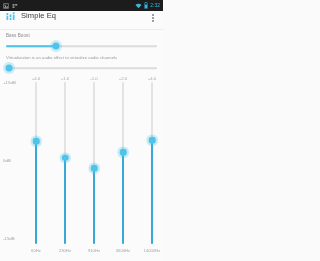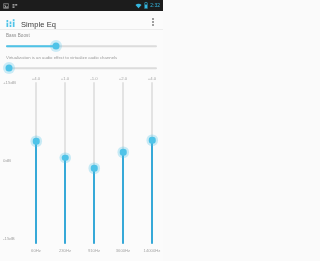--- a/index.html
+++ b/index.html
@@ -21,21 +21,21 @@
   .sb-right{margin-left:auto;display:flex;align-items:center;gap:2px;}
   .sb-ico{display:block;}
   .sb-clock{
     color:#35b7e0;font-size:5px;line-height:5px;letter-spacing:0px;
     font-family:"Liberation Sans",sans-serif;
   }
 
   
   .appbar{
     position:absolute;left:0;top:11px;width:163px;height:19px;
-    background:#fbfbfb;display:flex;align-items:flex-end;
+    background:#fbfbfb;display:flex;align-items:flex-start;
     padding:0 5px;box-sizing:border-box;
     border-bottom:1px solid #ececec;
   }
   .app-icon{width:11px;height:11px;flex:none;display:block;margin-right:5px;}
   .app-title{
     font-size:7.5px;color:#3a3a3a;line-height:9px;
     letter-spacing:.1px;white-space:nowrap;
   }
   .overflow{
     margin-left:auto;width:10px;height:14px;

